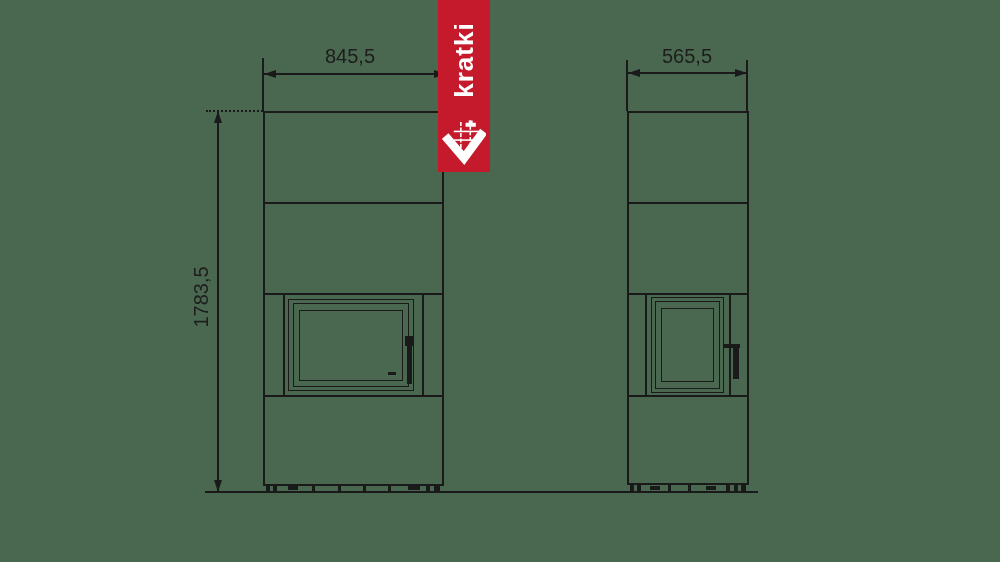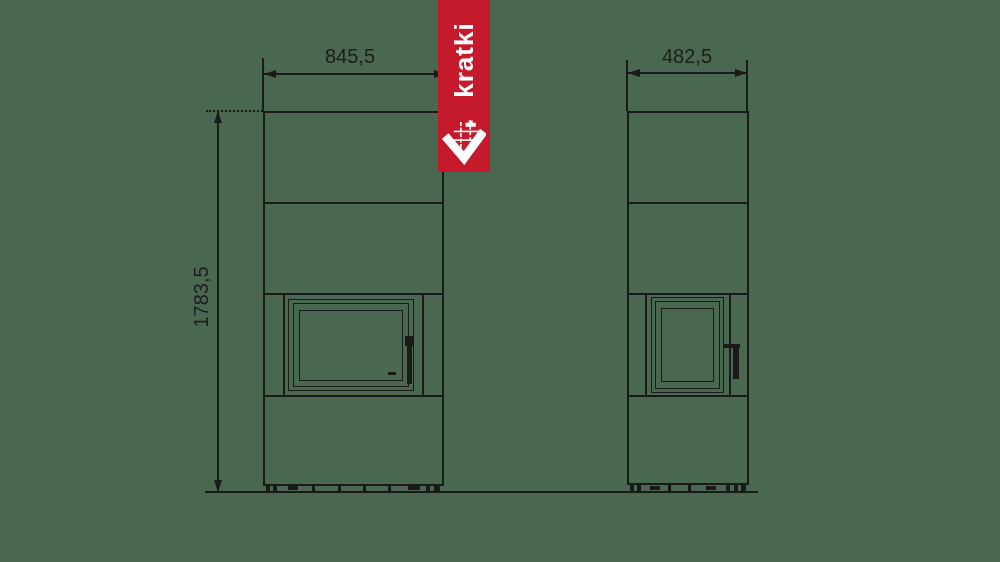--- a/index.html
+++ b/index.html
@@ -88,21 +88,21 @@
     <div class="tick" style="left:434px;top:485px;width:6px;height:6px;"></div>
   </div>
 
   <div>
 
     <div class="ln" style="left:626px;top:60px;width:2px;height:51px;"></div>
     <div class="ln" style="left:746px;top:60px;width:2px;height:51px;"></div>
     <div class="ln" style="left:627px;top:72px;width:121px;height:2px;"></div>
     <div class="arr arr-l" style="left:628px;top:69px;"></div>
     <div class="arr arr-r" style="left:735px;top:69px;"></div>
-    <div class="dimlabel" style="left:647px;top:45px;width:80px;">482,5</div>
+    <div class="dimlabel" style="left:647px;top:45px;width:80px;">565,5</div>
 
     <div class="box" style="left:627px;top:111px;width:122px;height:374px;"></div>
     <div class="ln" style="left:627px;top:202px;width:122px;height:2px;"></div>
     <div class="ln" style="left:627px;top:293px;width:122px;height:2px;"></div>
     <div class="ln" style="left:627px;top:395px;width:122px;height:2px;"></div>
 
     <div class="ln" style="left:645px;top:294px;width:2px;height:102px;"></div>
     <div class="ln" style="left:729px;top:294px;width:2px;height:102px;"></div>
 
     <div class="frame" style="left:651px;top:297px;width:73px;height:96px;"></div>

